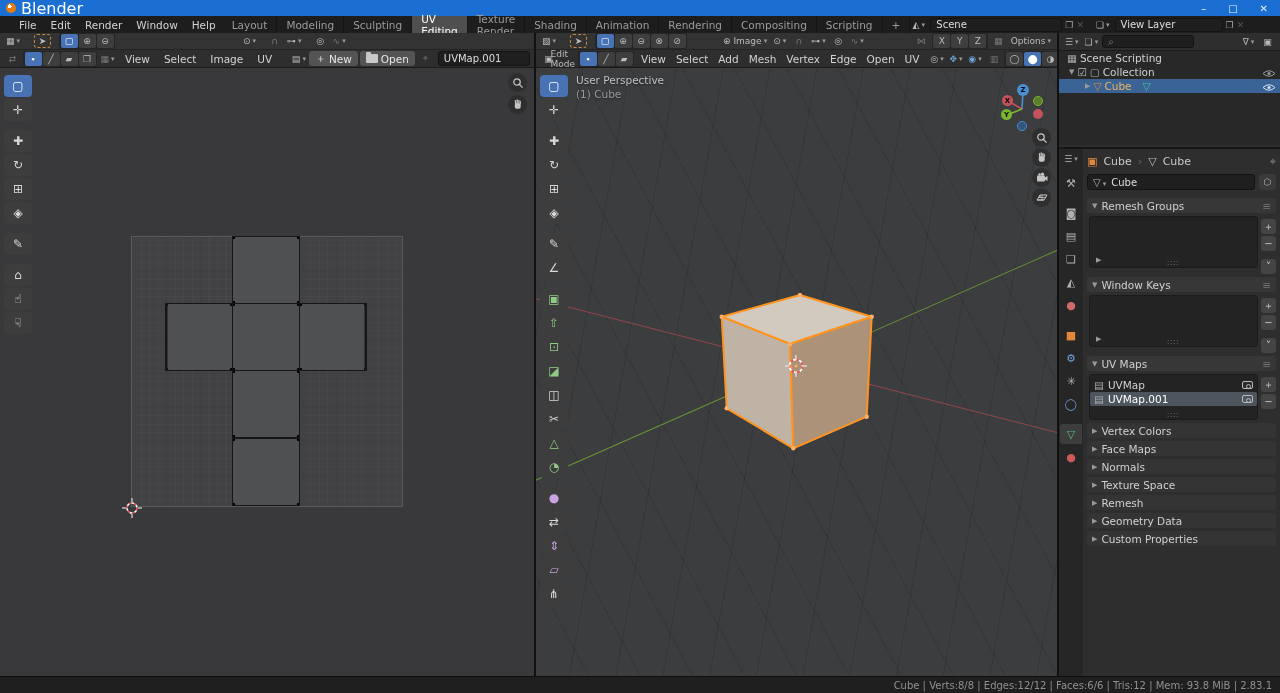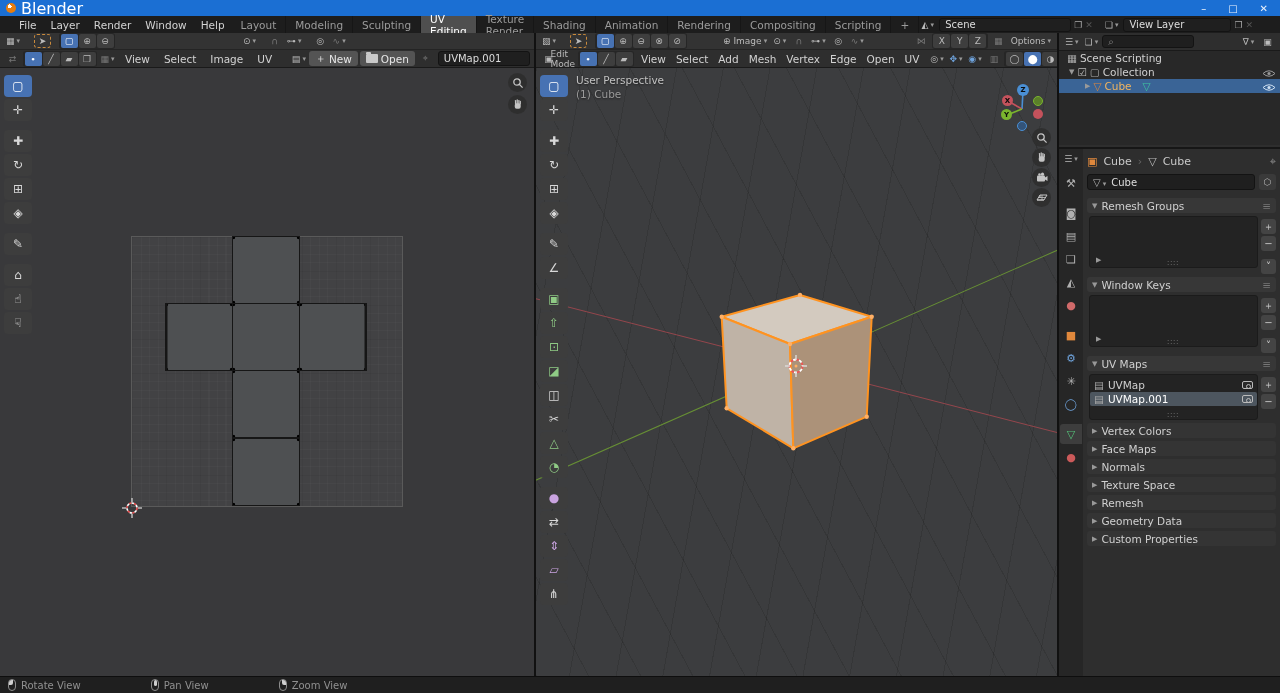--- a/index.html
+++ b/index.html
@@ -120,21 +120,21 @@
 </div>
 
 <div id="topbar" class="abs">
   <span class="blogo" style="margin:0 4px"></span>
   <div style="display:flex">
 
   <div class="menu">
         <span>File</span>
       </div>
       <div class="menu">
-        <span>Layer</span>
+        <span>Edit</span>
       </div>
       <div class="menu">
         <span>Render</span>
       </div>
       <div class="menu">
         <span>Window</span>
       </div>
       <div class="menu">
         <span>Help</span>
       </div>
@@ -764,30 +764,14 @@
           </div>
         </div>
     </div>
   </div>
 </div>
 
 <div class="abs area-gap" style="left:534px;top:33px;width:2px;height:643px"></div>
 <div class="abs area-gap" style="left:1057px;top:33px;width:2px;height:643px"></div>
 
 <div id="statusbar" class="abs">
-  <div style="display:flex">
-
-      <div class="hint">
-        <span class="mouse left"></span>
-        <span>Rotate View</span>
-      </div>
-
-      <div class="hint">
-        <span class="mouse middle"></span>
-        <span>Pan View</span>
-      </div>
-
-      <div class="hint">
-        <span class="mouse right"></span>
-        <span>Zoom View</span>
-      </div>
-    </div>
+  <div class="pushr">Cube | Verts:8/8 | Edges:12/12 | Faces:6/6 | Tris:12 | Mem: 93.8 MiB | 2.83.1</div>
 </div>
 
 </body></html>

